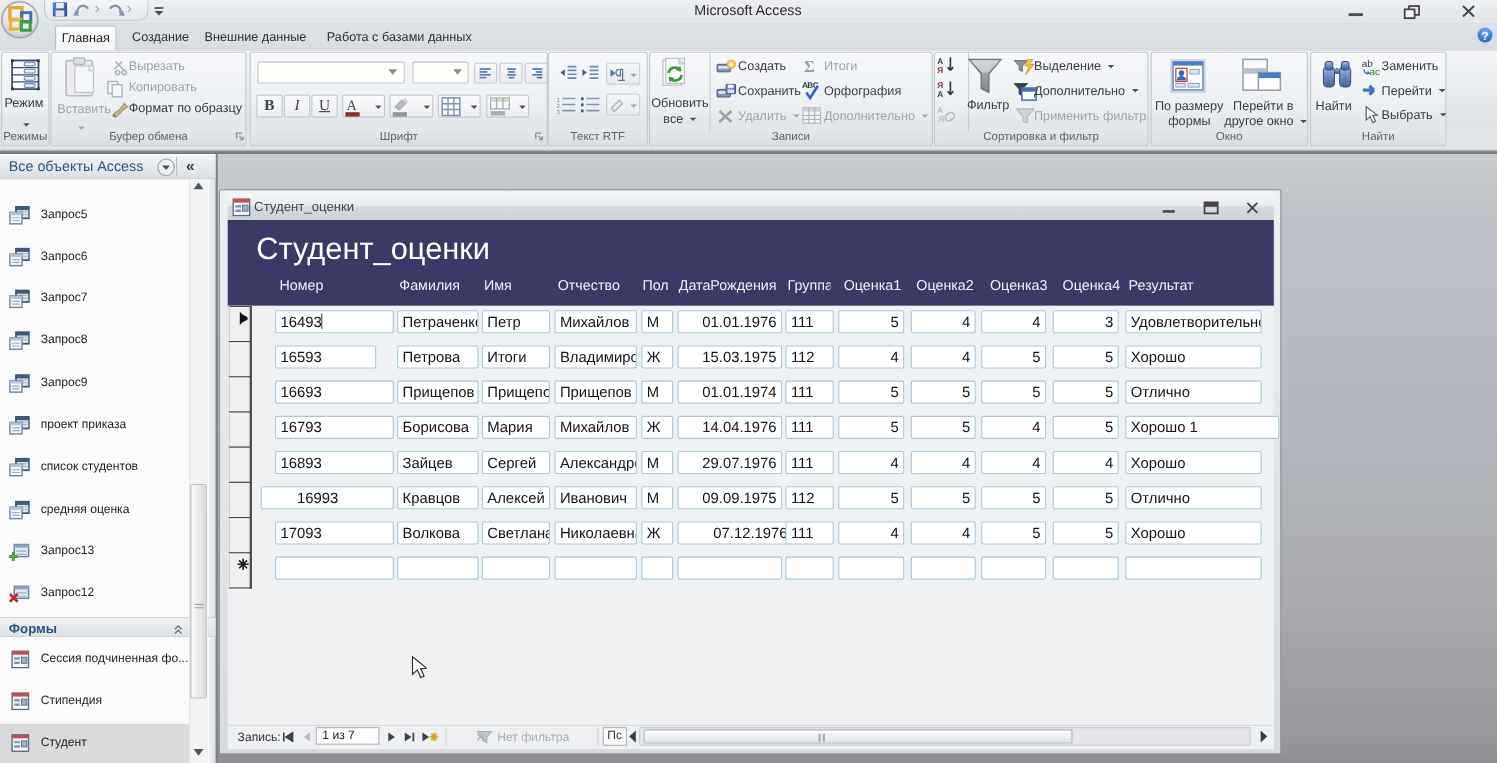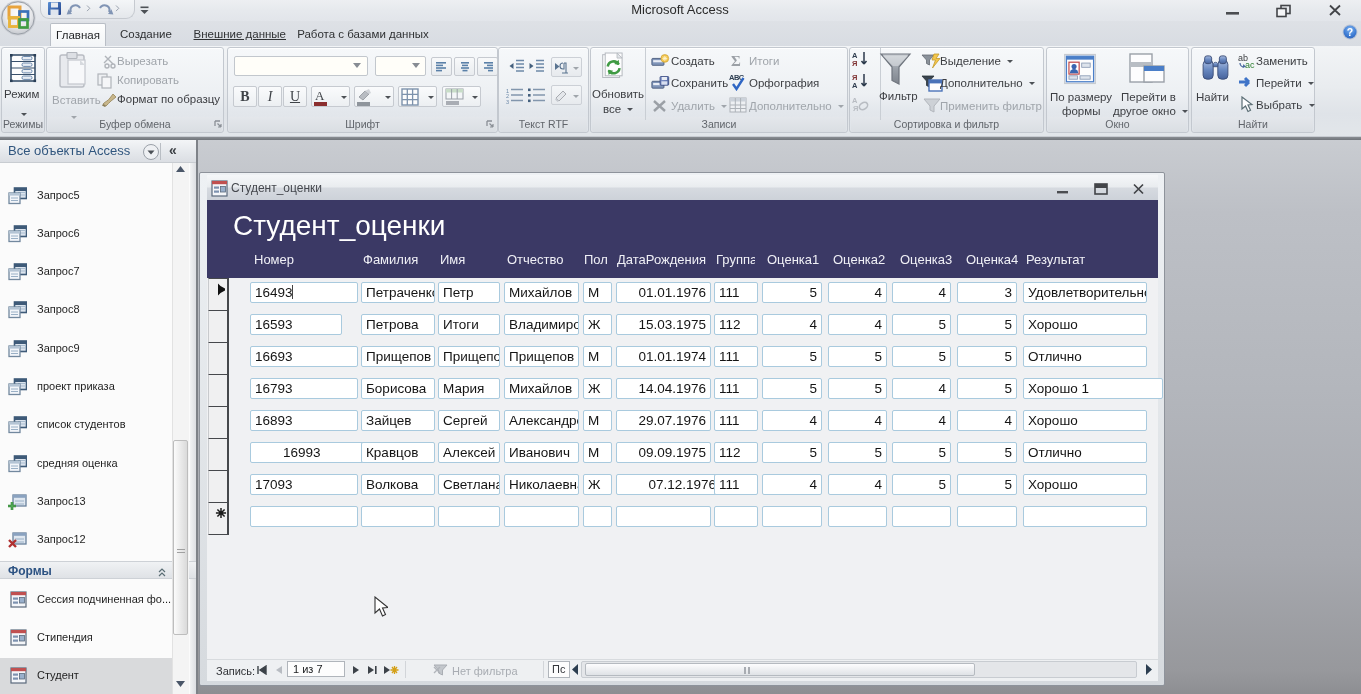--- a/index.html
+++ b/index.html
@@ -107,21 +107,21 @@
  <path d="M 64.4 8.2 l -3.4 4.8 l 5.4 0.4 z" fill="#8094b4"></path>
  <path d="M 69 4.5 l 2.8 2.8 l -2.8 2.8" fill="none" stroke="#9aa2ae" stroke-width="1"></path>
 </svg>
 <svg class="abs" style="left:139px;top:6px;" width="12" height="10" viewBox="0 0 12 10">
  <rect x="1.5" y="0.5" width="8" height="1.6" fill="#4d5156"></rect>
  <path d="M 1.5 4 L 9.5 4 L 5.5 8 Z" fill="#4d5156"></path>
 </svg>
 
 <div class="abs tab" style="left:50px;width:56px;background:linear-gradient(180deg,#fefefe,#f3f5f7);border:1px solid #b9bec6;border-bottom:none;border-radius:2px 2px 0 0;text-align:center;color:#1f2123;">Главная</div>
 <div class="abs tab" style="left:116px;width:60px;text-align:center;">Создание</div>
-<div class="abs tab" style="left:186px;width:100px;text-align:right;text-decoration:underline;">Внешние данные</div>
+<div class="abs tab" style="left:186px;width:100px;text-align:left;">Внешние данные</div>
 <div class="abs tab" style="left:293px;width:140px;text-align:center;">Работа с базами данных</div>
 <svg class="abs" style="left:1342px;top:24px;" width="16" height="16" viewBox="0 0 16 16">
  <circle cx="8" cy="8" r="7.5" fill="#b9c4d6"></circle>
  <circle cx="8" cy="8" r="6.5" fill="url(#hb)"></circle>
  <defs>
       <radialGradient id="hb" cx="0.5" cy="0.3" r="0.8">
   <stop offset="0" stop-color="#7fb2ef"></stop>
         <stop offset="0.6" stop-color="#3d7cd4"></stop>
         <stop offset="1" stop-color="#2a5cb4"></stop>
       </radialGradient>
@@ -690,21 +690,21 @@
 <div class="abs tb" style="left:438px;top:410px;width:62px;">Сергей</div>
 <div class="abs tb" style="left:504px;top:410px;width:75px;">Александрович</div>
 <div class="abs tb" style="left:583px;top:410px;width:29px;">М</div>
 <div class="abs tb tr2" style="left:616px;top:410px;width:95px;">29.07.1976</div>
 <div class="abs tb" style="left:714px;top:410px;width:44px;">111</div>
 <div class="abs tb tr2" style="left:762px;top:410px;width:60px;">4</div>
 <div class="abs tb tr2" style="left:828px;top:410px;width:59px;">4</div>
 <div class="abs tb tr2" style="left:892px;top:410px;width:59px;">4</div>
 <div class="abs tb tr2" style="left:957px;top:410px;width:60px;">4</div>
 <div class="abs tb" style="left:1023px;top:410px;width:124px;">Хорошо</div>
-<div class="abs tb" style="left:250px;top:442px;width:121px;padding-left:32px;">16993</div>
+<div class="abs tb" style="left:237px;top:442px;width:121px;padding-left:32px;">16993</div>
 <div class="abs tb" style="left:361px;top:442px;width:74px;">Кравцов</div>
 <div class="abs tb" style="left:438px;top:442px;width:62px;">Алексей</div>
 <div class="abs tb" style="left:504px;top:442px;width:75px;">Иванович</div>
 <div class="abs tb" style="left:583px;top:442px;width:29px;">М</div>
 <div class="abs tb tr2" style="left:616px;top:442px;width:95px;">09.09.1975</div>
 <div class="abs tb" style="left:714px;top:442px;width:44px;">112</div>
 <div class="abs tb tr2" style="left:762px;top:442px;width:60px;">5</div>
 <div class="abs tb tr2" style="left:828px;top:442px;width:59px;">5</div>
 <div class="abs tb tr2" style="left:892px;top:442px;width:59px;">5</div>
 <div class="abs tb tr2" style="left:957px;top:442px;width:60px;">5</div>

